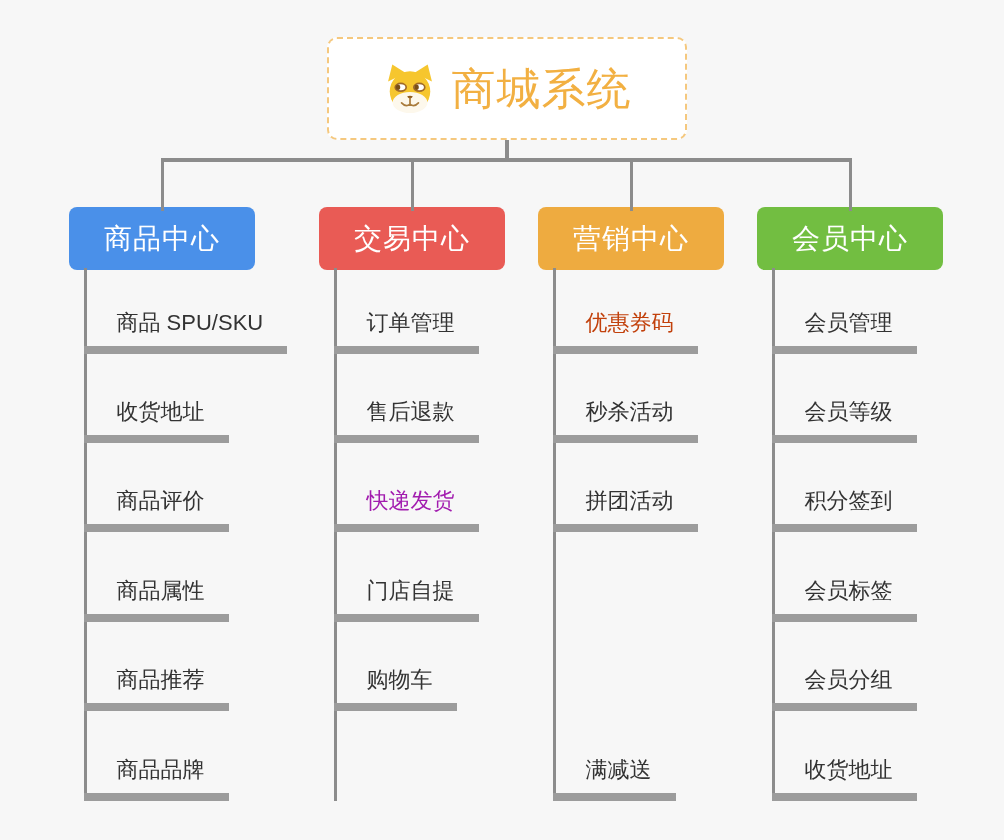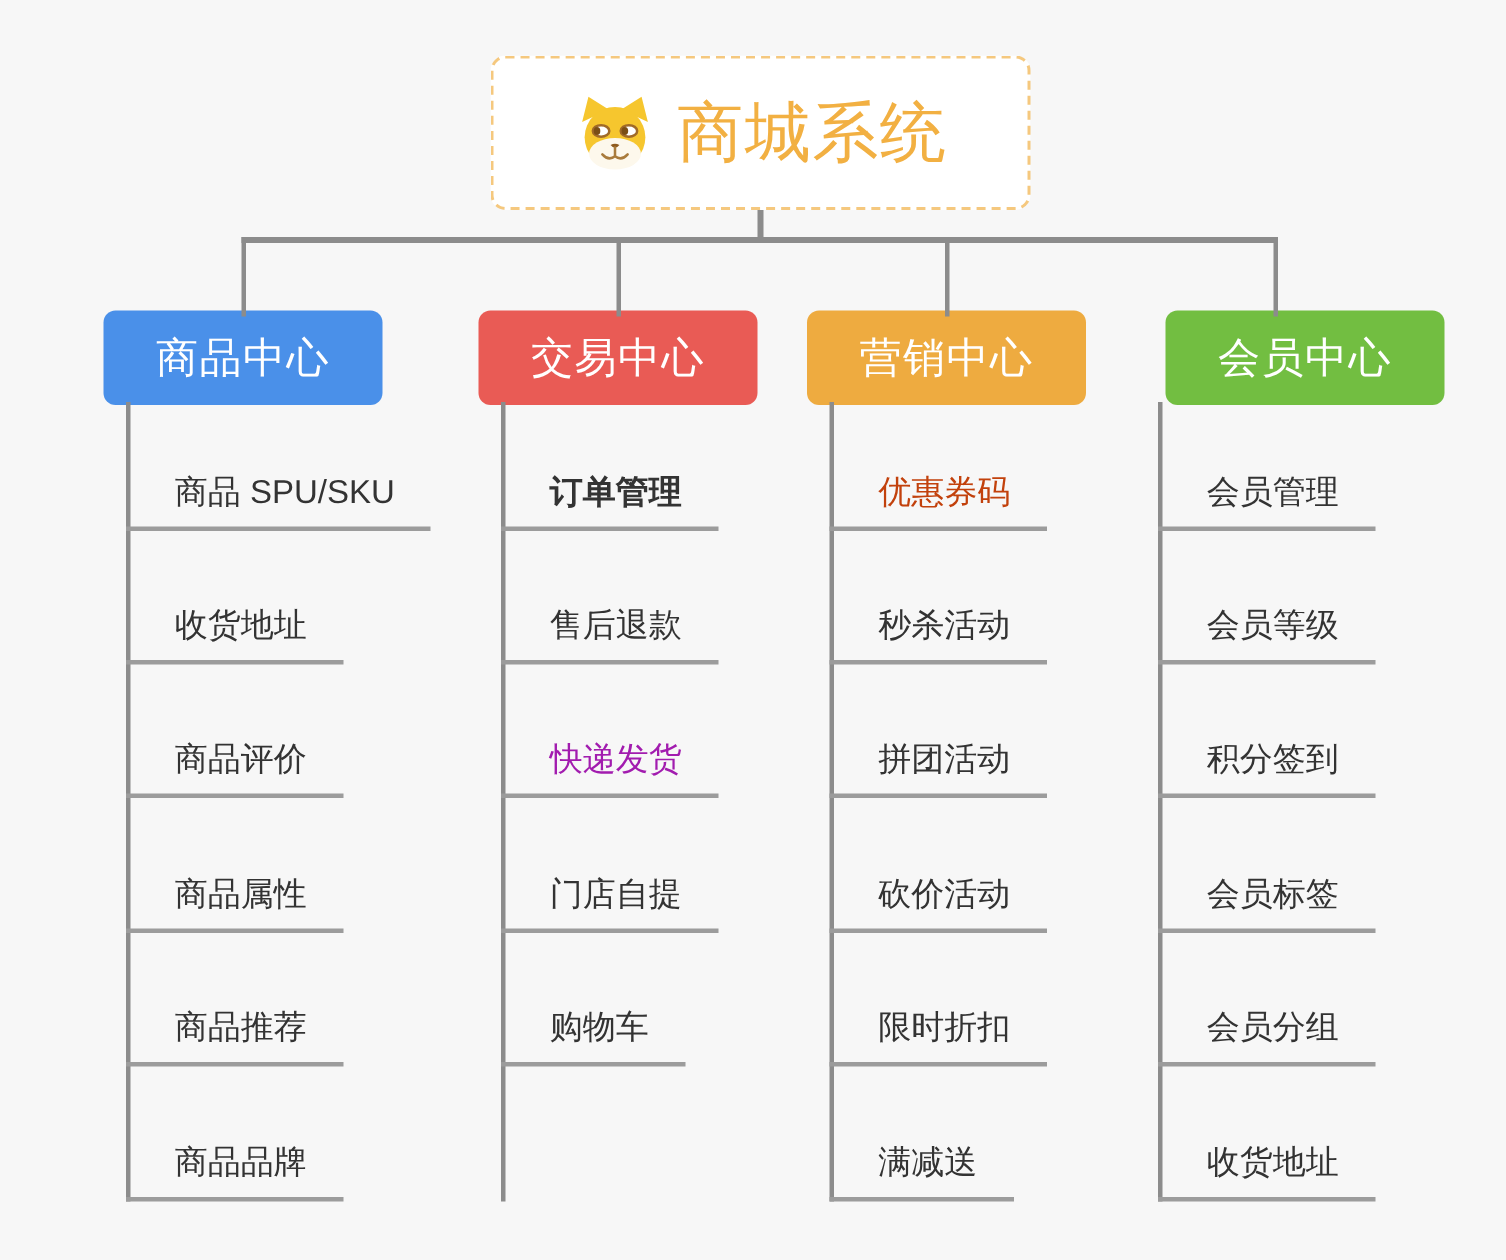--- a/index.html
+++ b/index.html
@@ -34,21 +34,21 @@
     display: flex; align-items: center; justify-content: center;
   }
 
   
   .connector { position: absolute; background: #8C8C8C; }
 
   
   .leaf {
     position: absolute; height: 40px; box-sizing: border-box;
     padding: 0 24px 8px 33px;
-    border-bottom: 3px solid #c2410c;
+    border-bottom: 8px solid #c2410c;
     display: flex; align-items: flex-end;
     font-size: 22px; color: #333333; white-space: nowrap;
   }
 </style>
 </head>
 <body>
 
 <div class="canvas">
 
   <div class="root-node">
@@ -69,49 +69,47 @@
 
   <div class="branch" style="left: 57px; background: rgb(74, 144, 233);">
     <span>商品中心</span>
   </div>
   <div class="branch" style="left: 307px; background: rgb(233, 91, 85);">
     <span>交易中心</span>
   </div>
   <div class="branch" style="left: 526px; background: rgb(238, 171, 64);">
     <span>营销中心</span>
   </div>
-  <div class="branch" style="left: 745px; background: rgb(114, 190, 65); margin-left: 20px;">
+  <div class="branch" style="left: 745px; background: rgb(114, 190, 65);">
     <span>会员中心</span>
   </div>
 
 <div class="connector" style="left: 493px; top: 140px; width: 4px; height: 22px; background: rgb(140, 140, 140);"></div>
     <div class="connector" style="left: 148.5px; top: 158px; width: 691px; height: 4px; background: rgb(140, 140, 140);"></div>
     <div class="connector" style="left: 148.5px; top: 158px; width: 3px; height: 53px; background: rgb(140, 140, 140);"></div>
     <div class="connector" style="left: 398.5px; top: 158px; width: 3px; height: 53px; background: rgb(140, 140, 140);"></div>
     <div class="connector" style="left: 617.5px; top: 158px; width: 3px; height: 53px; background: rgb(140, 140, 140);"></div>
     <div class="connector" style="left: 836.5px; top: 158px; width: 3px; height: 53px; background: rgb(140, 140, 140);"></div>
     <div class="connector" style="left: 71.5px; top: 268px; width: 3px; height: 533px; background: rgb(140, 140, 140);"></div>
     <div class="leaf" style="left: 71.5px; top: 314px; border-bottom-color: rgb(156, 156, 156); color: rgb(51, 51, 51);">商品 SPU/SKU</div>
     <div class="leaf" style="left: 71.5px; top: 403px; border-bottom-color: rgb(156, 156, 156); color: rgb(51, 51, 51);">收货地址</div>
     <div class="leaf" style="left: 71.5px; top: 492px; border-bottom-color: rgb(156, 156, 156); color: rgb(51, 51, 51);">商品评价</div>
     <div class="leaf" style="left: 71.5px; top: 582px; border-bottom-color: rgb(156, 156, 156); color: rgb(51, 51, 51);">商品属性</div>
     <div class="leaf" style="left: 71.5px; top: 671px; border-bottom-color: rgb(156, 156, 156); color: rgb(51, 51, 51);">商品推荐</div>
     <div class="leaf" style="left: 71.5px; top: 761px; border-bottom-color: rgb(156, 156, 156); color: rgb(51, 51, 51);">商品品牌</div>
     <div class="connector" style="left: 321.5px; top: 268px; width: 3px; height: 533px; background: rgb(140, 140, 140);"></div>
-    <div class="leaf" style="left: 321.5px; top: 314px; border-bottom-color: rgb(156, 156, 156); color: rgb(51, 51, 51); font-weight: bold;">订单管理</div>
+    <div class="leaf" style="left: 321.5px; top: 314px; border-bottom-color: rgb(156, 156, 156); color: rgb(51, 51, 51);">订单管理</div>
     <div class="leaf" style="left: 321.5px; top: 403px; border-bottom-color: rgb(156, 156, 156); color: rgb(51, 51, 51);">售后退款</div>
     <div class="leaf" style="left: 321.5px; top: 492px; border-bottom-color: rgb(156, 156, 156); color: #a21caf;">快递发货</div>
     <div class="leaf" style="left: 321.5px; top: 582px; border-bottom-color: rgb(156, 156, 156); color: rgb(51, 51, 51);">门店自提</div>
     <div class="leaf" style="left: 321.5px; top: 671px; border-bottom-color: rgb(156, 156, 156); color: rgb(51, 51, 51);">购物车</div>
     <div class="connector" style="left: 540.5px; top: 268px; width: 3px; height: 533px; background: rgb(140, 140, 140);"></div>
     <div class="leaf" style="left: 540.5px; top: 314px; border-bottom-color: rgb(156, 156, 156); color: #c2410c;">优惠券码</div>
     <div class="leaf" style="left: 540.5px; top: 403px; border-bottom-color: rgb(156, 156, 156); color: rgb(51, 51, 51);">秒杀活动</div>
     <div class="leaf" style="left: 540.5px; top: 492px; border-bottom-color: rgb(156, 156, 156); color: rgb(51, 51, 51);">拼团活动</div>
-    <div class="leaf" style="left: 540.5px; top: 582px; border-bottom-color: rgb(156, 156, 156); color: rgb(51, 51, 51);">砍价活动</div>
-    <div class="leaf" style="left: 540.5px; top: 671px; border-bottom-color: rgb(156, 156, 156); color: rgb(51, 51, 51);">限时折扣</div>
     <div class="leaf" style="left: 540.5px; top: 761px; border-bottom-color: rgb(156, 156, 156); color: rgb(51, 51, 51);">满减送</div>
     <div class="connector" style="left: 759.5px; top: 268px; width: 3px; height: 533px; background: rgb(140, 140, 140);"></div>
     <div class="leaf" style="left: 759.5px; top: 314px; border-bottom-color: rgb(156, 156, 156); color: rgb(51, 51, 51);">会员管理</div>
     <div class="leaf" style="left: 759.5px; top: 403px; border-bottom-color: rgb(156, 156, 156); color: rgb(51, 51, 51);">会员等级</div>
     <div class="leaf" style="left: 759.5px; top: 492px; border-bottom-color: rgb(156, 156, 156); color: rgb(51, 51, 51);">积分签到</div>
     <div class="leaf" style="left: 759.5px; top: 582px; border-bottom-color: rgb(156, 156, 156); color: rgb(51, 51, 51);">会员标签</div>
     <div class="leaf" style="left: 759.5px; top: 671px; border-bottom-color: rgb(156, 156, 156); color: rgb(51, 51, 51);">会员分组</div>
     <div class="leaf" style="left: 759.5px; top: 761px; border-bottom-color: rgb(156, 156, 156); color: rgb(51, 51, 51);">收货地址</div>
   </div>
 

